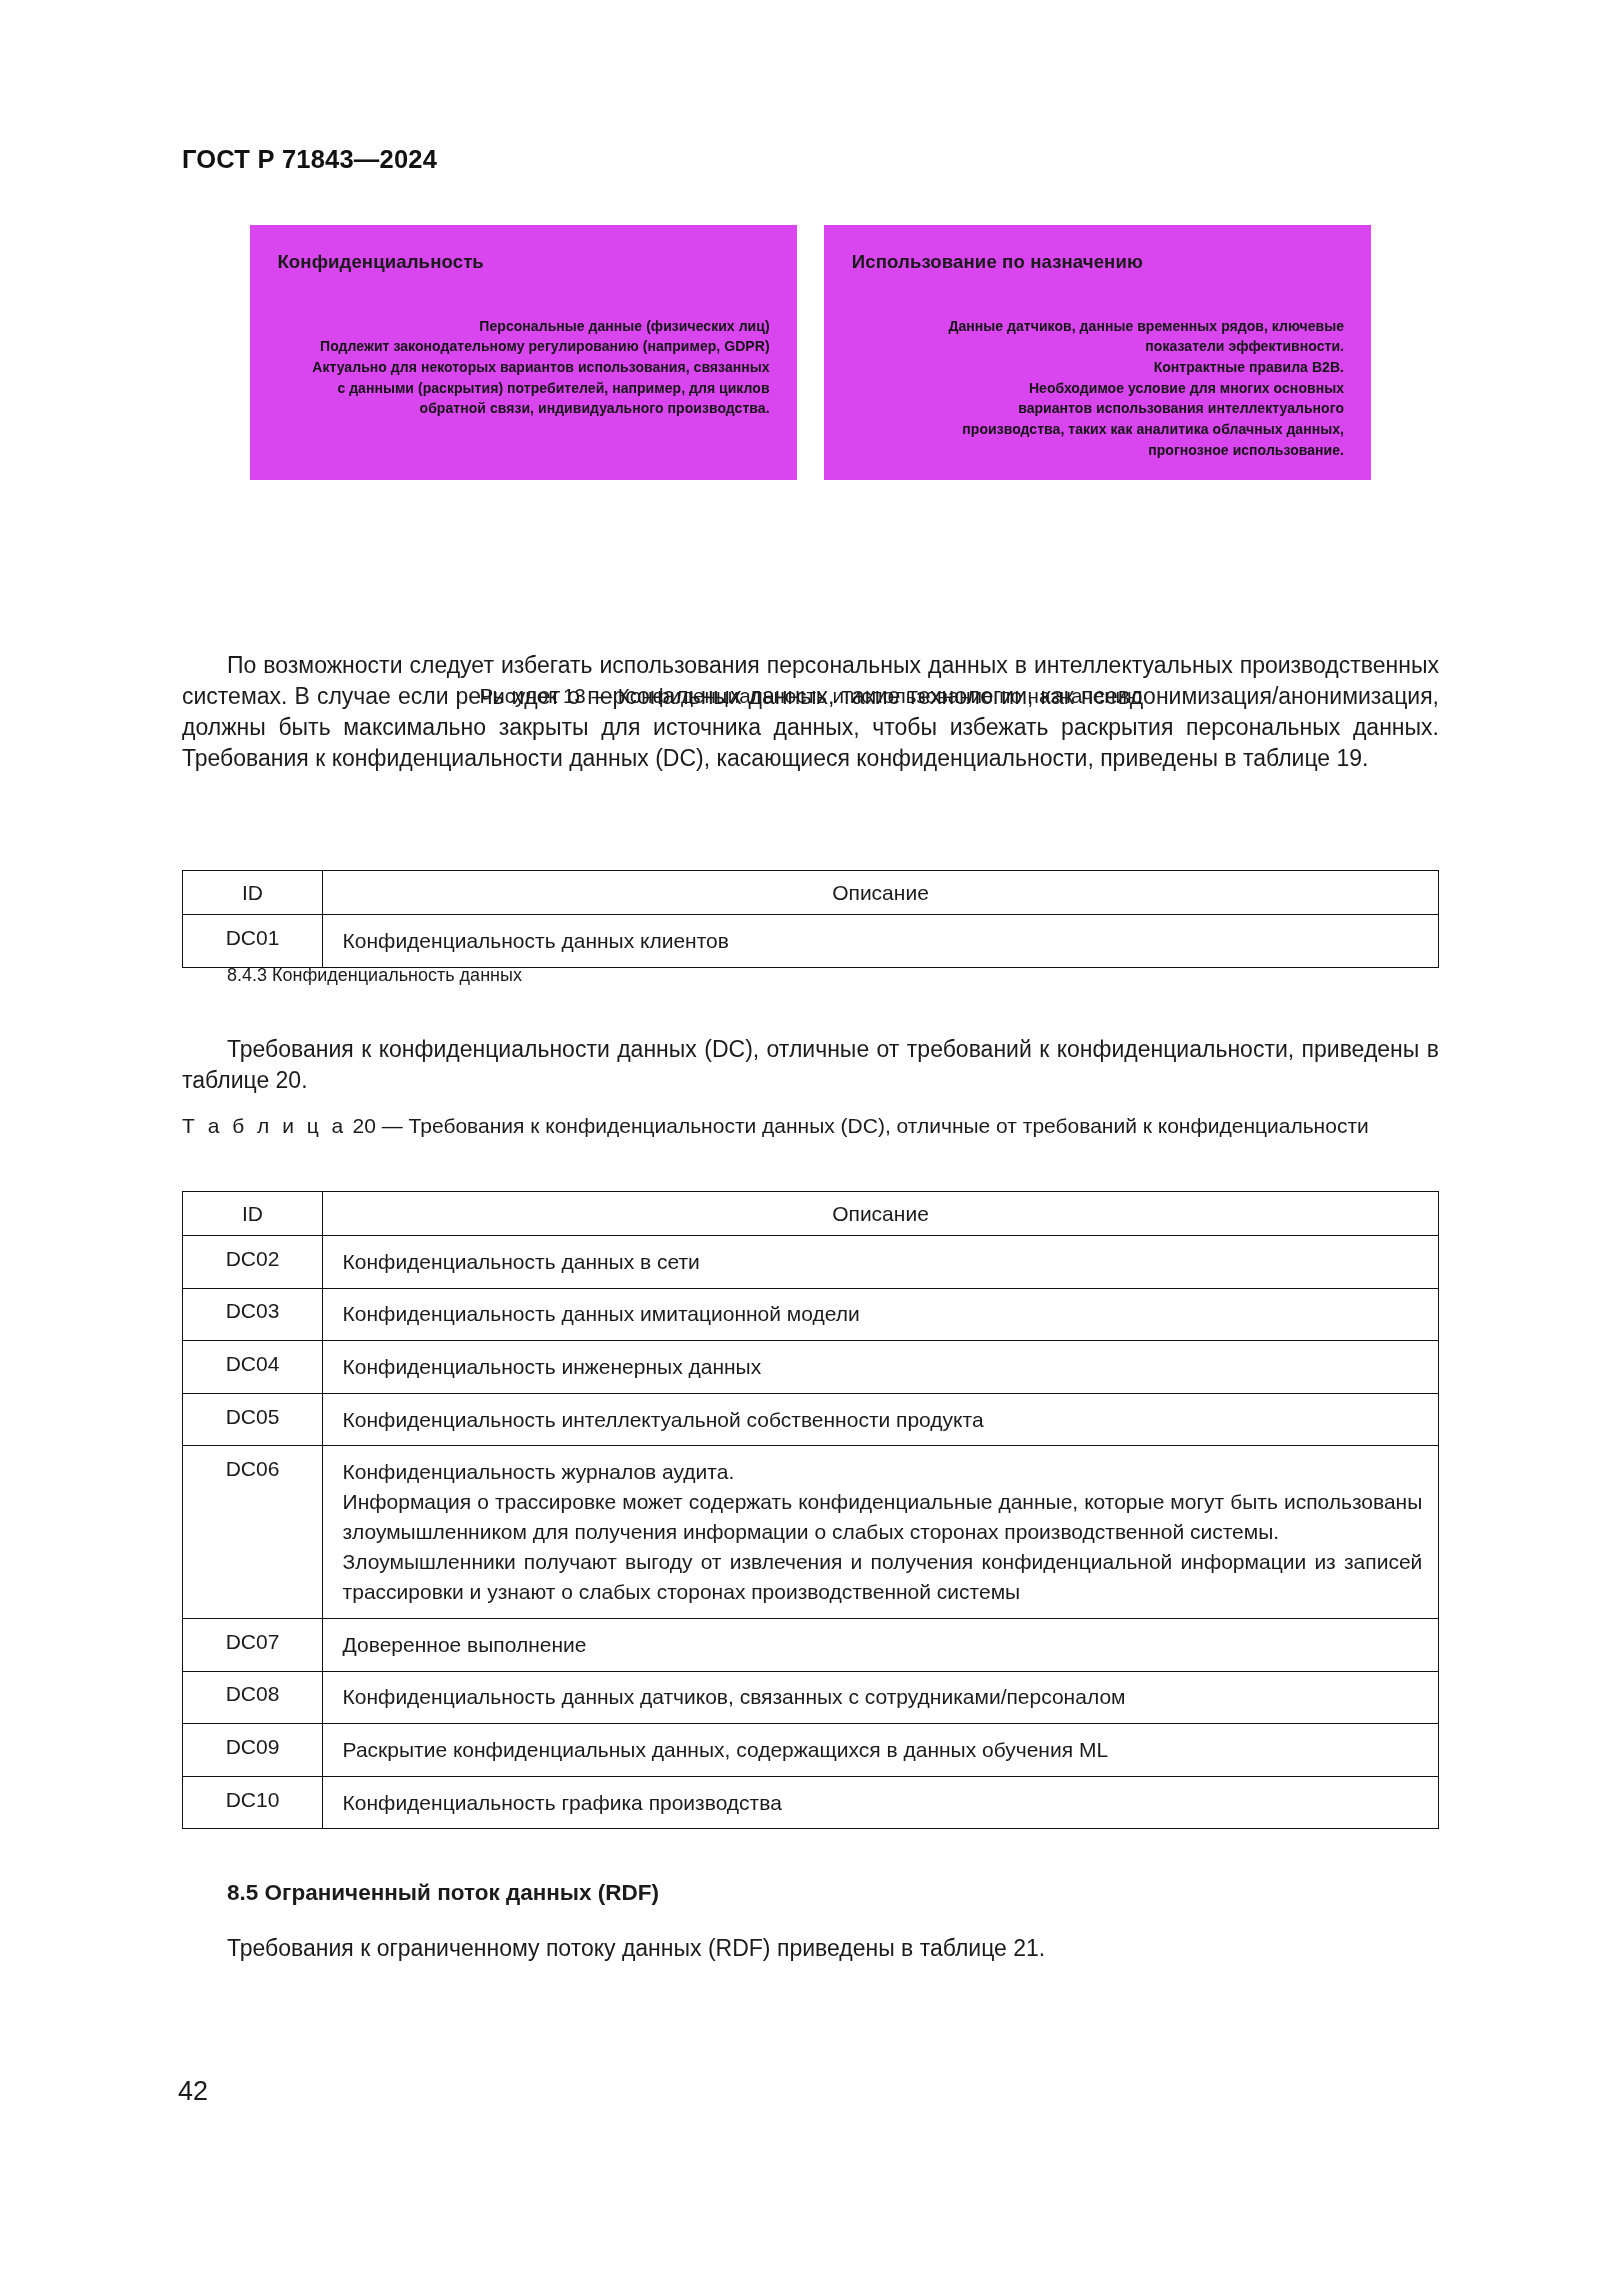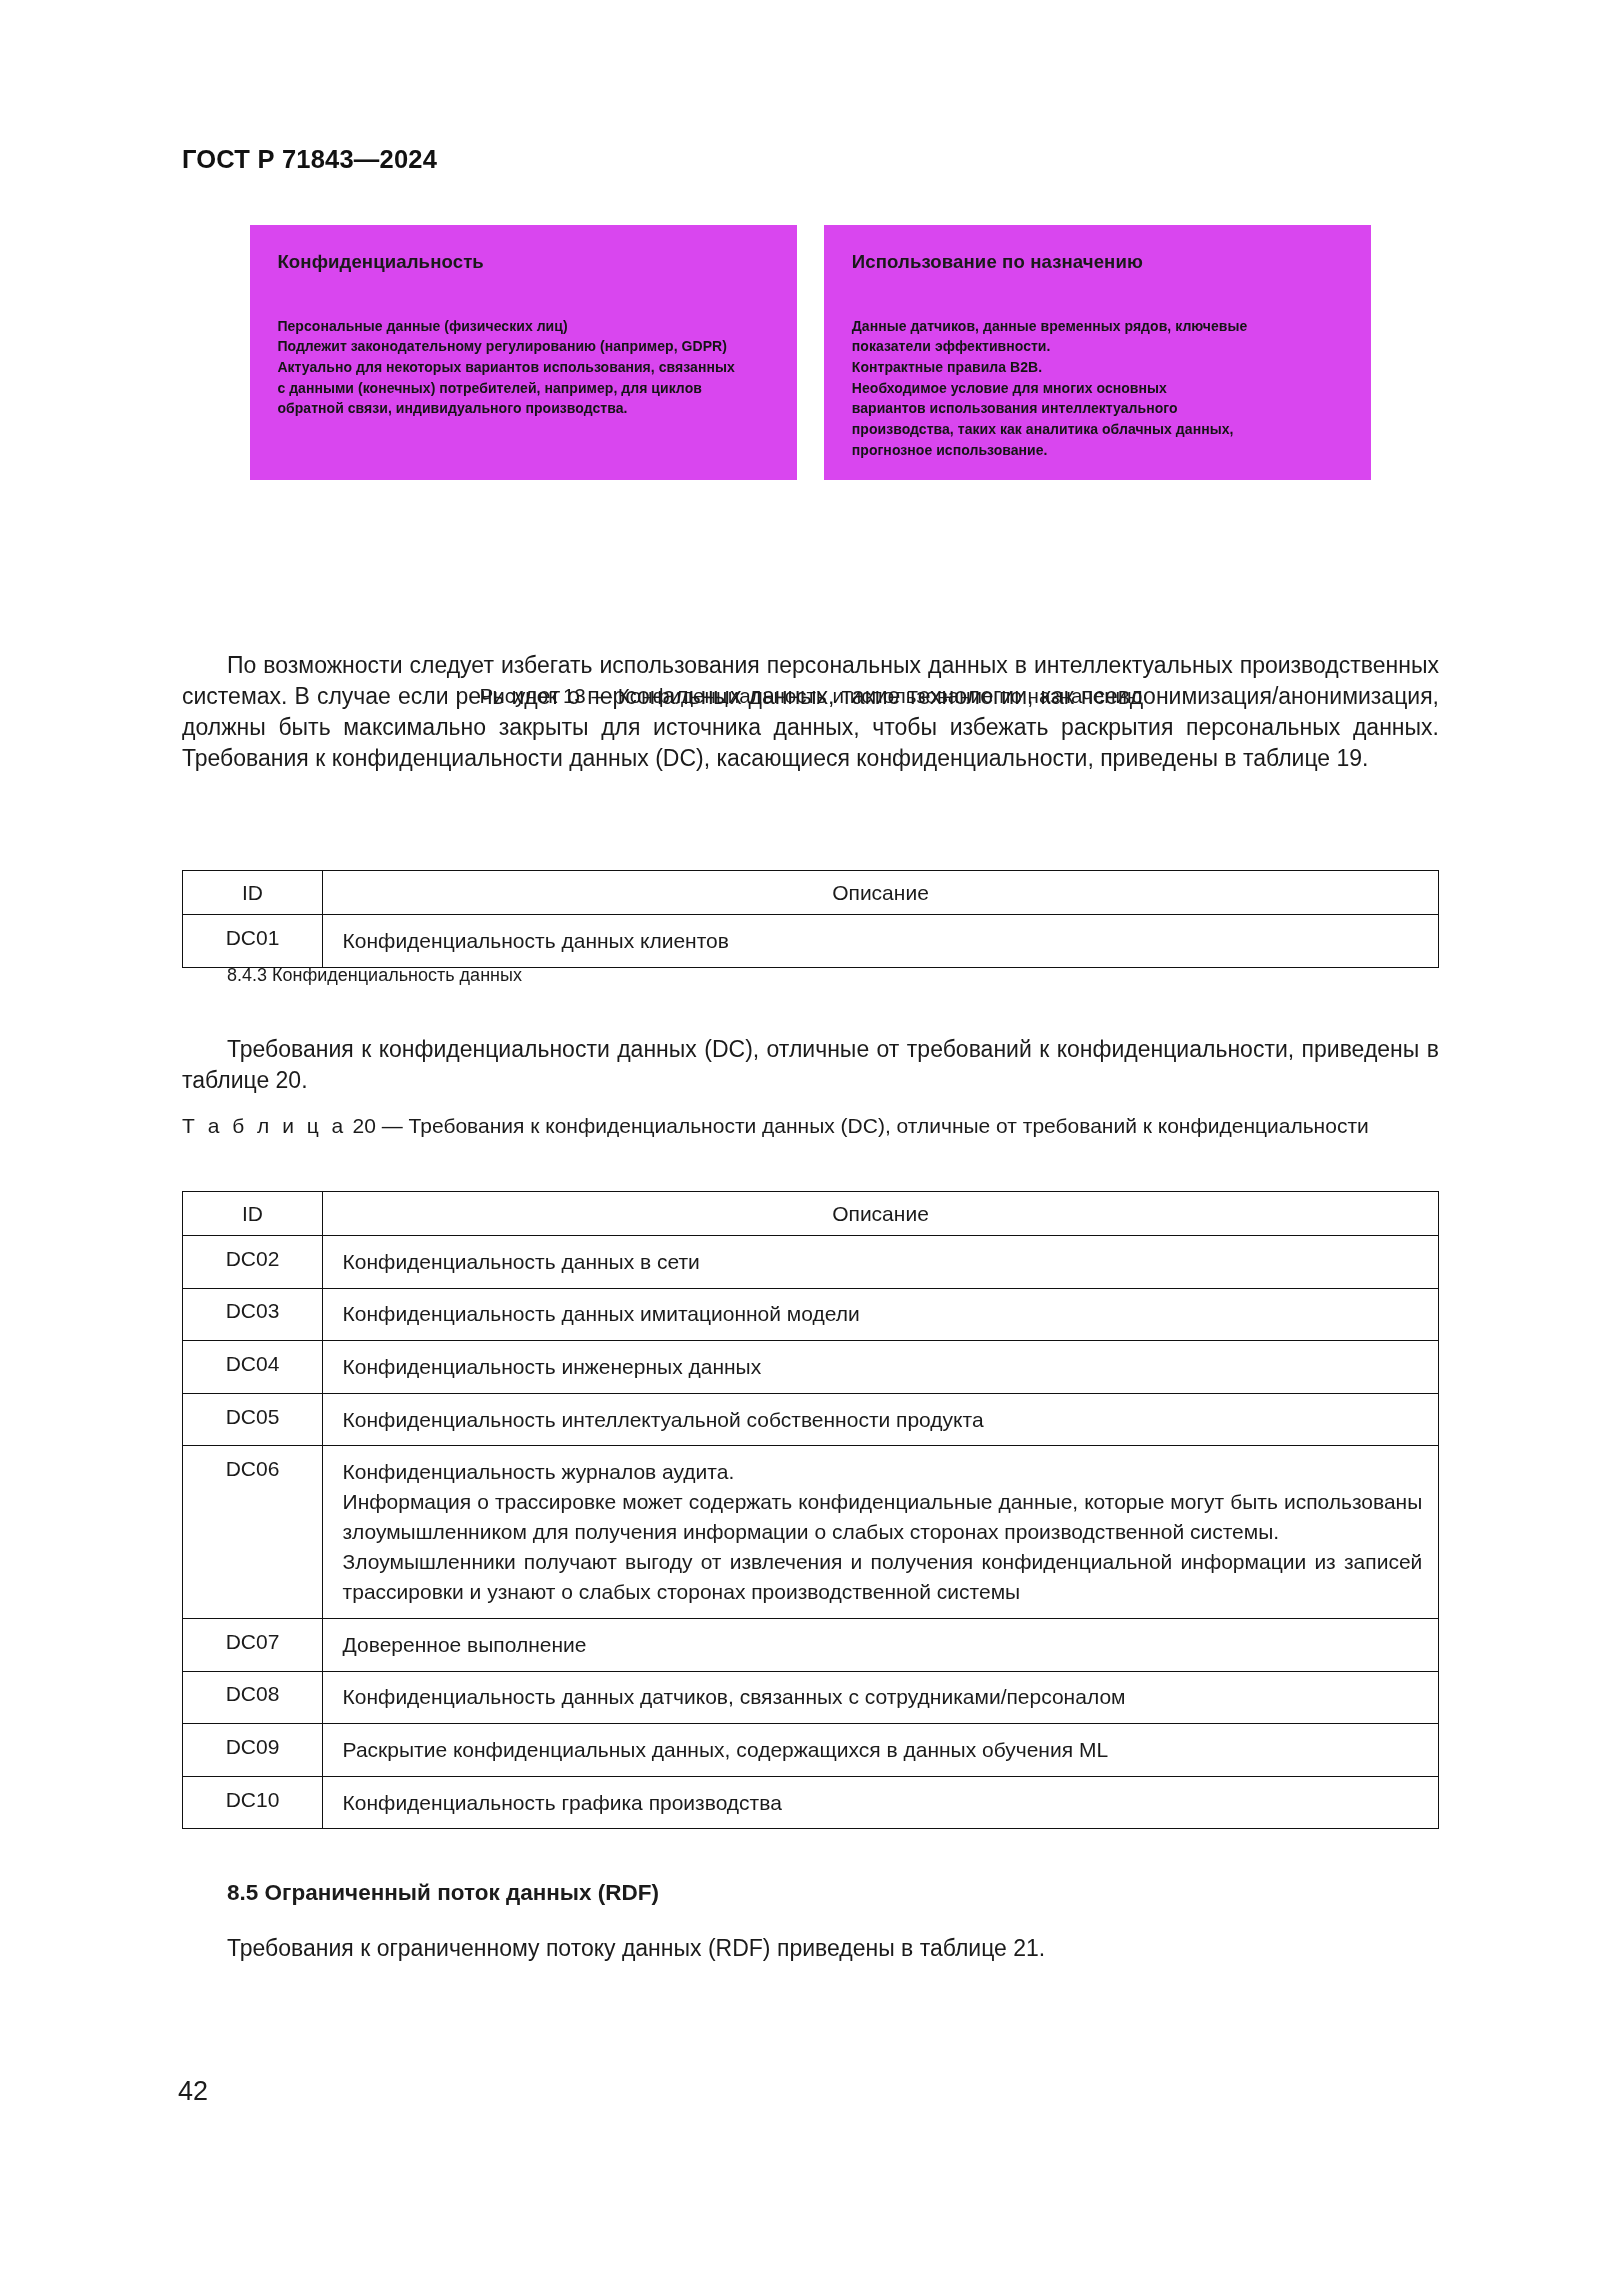--- a/index.html
+++ b/index.html
@@ -60,21 +60,21 @@
     margin: 0 0 43px 0;
     letter-spacing: 0.1px;
   }
   .fig-body {
     font-size: 14px;
     font-weight: bold;
     line-height: 1.48;
     color: #141414;
     letter-spacing: 0.05px;
   }
-  .fig-body div { white-space: nowrap; }
+  .fig-body div { white-space: nowrap; text-align: right; }
 
   .figure-caption {
     position: absolute;
     left: 0;
     top: 459px;
     width: 1122px;
     text-align: center;
     font-size: 20.6px;
     color: #1b1b1b;
   }
@@ -168,21 +168,21 @@
 
   <div class="figure-wrap">
     <div class="figure-row">
 
       <div class="fig-box">
         <div class="fig-title">Конфиденциальность</div>
         <div class="fig-body">
           <div>Персональные данные (физических лиц)</div>
           <div>Подлежит законодательному регулированию (например, GDPR)</div>
           <div>Актуально для некоторых вариантов использования, связанных</div>
-          <div>с данными (конечных) потребителей, например, для циклов</div>
+          <div>с данными (раскрытия) потребителей, например, для циклов</div>
           <div>обратной связи, индивидуального производства.</div>
         </div>
       </div>
 
       <div class="fig-box">
         <div class="fig-title">Использование по назначению</div>
         <div class="fig-body">
           <div>Данные датчиков, данные временных рядов, ключевые</div>
           <div>показатели эффективности.</div>
           <div>Контрактные правила B2B.</div>

